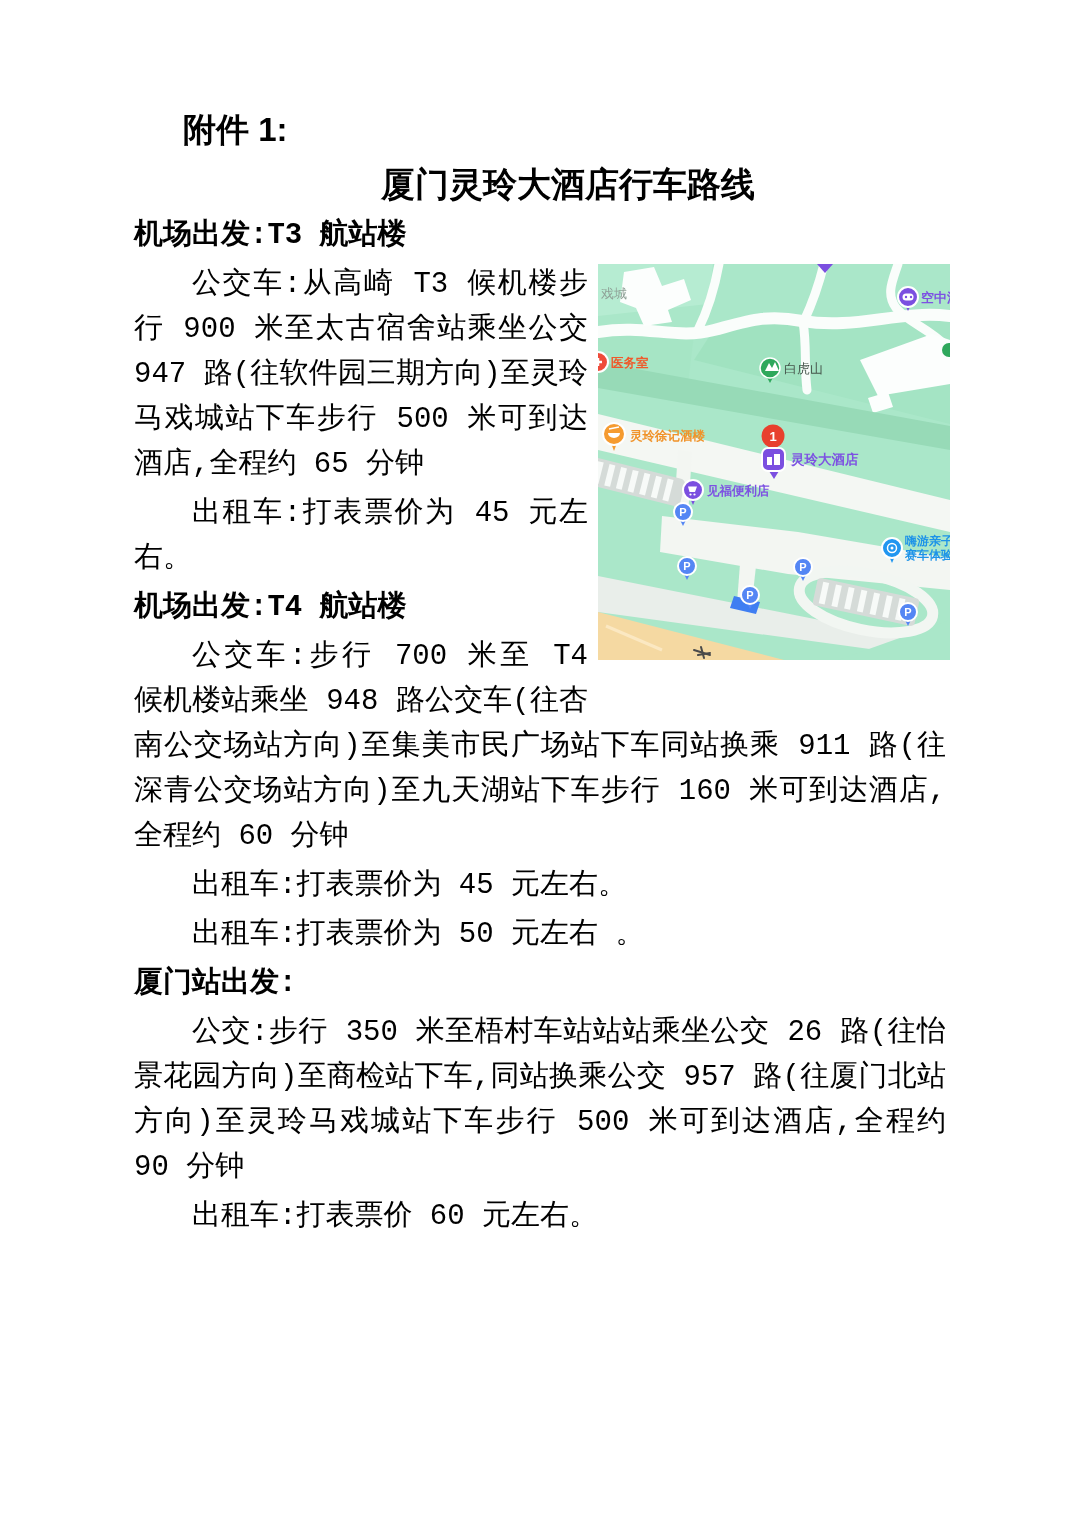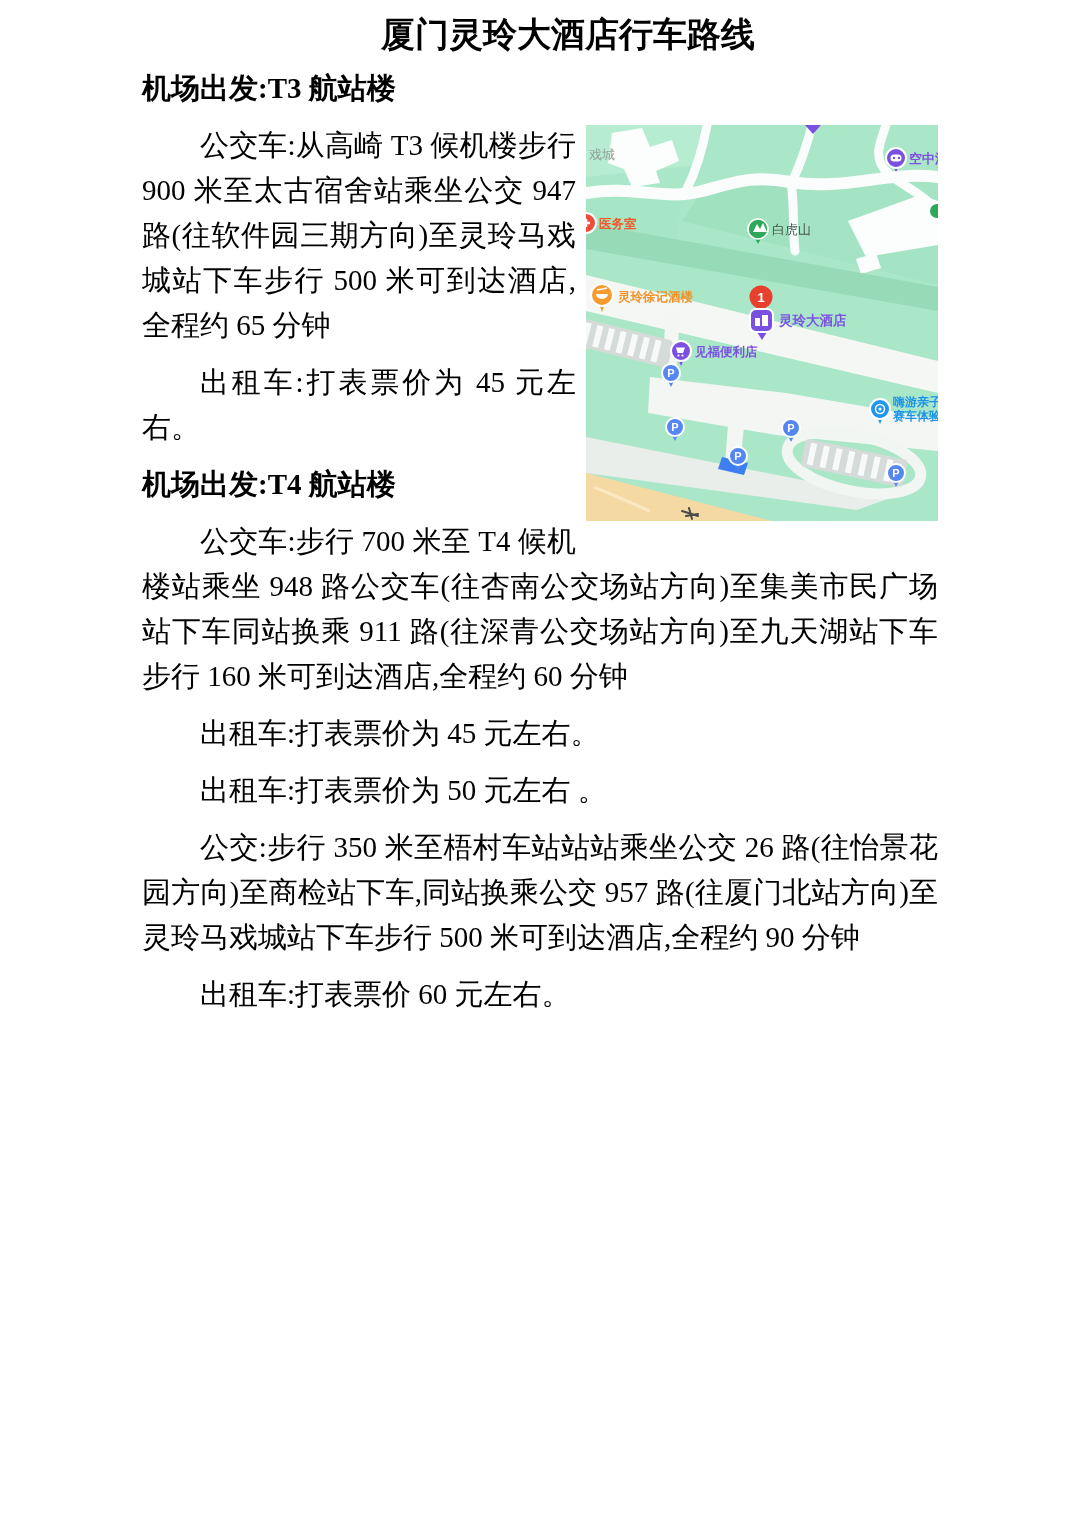--- a/index.html
+++ b/index.html
@@ -5,32 +5,33 @@
   html,body{margin:0;padding:0;background:#ffffff;}
   body{width:1080px;height:1527px;font-family:"Liberation Serif","DejaVu Serif",serif;color:#000;}
   .page{position:relative;width:1080px;height:1527px;overflow:hidden;background:#ffffff;}
   .attach{margin:110px 0 0 183px;font-family:"Liberation Sans","DejaVu Sans",sans-serif;
           font-weight:bold;font-size:33px;line-height:40px;}
   .doc-title{margin:14px 0 9px 0;padding-left:56px;text-align:center;
              font-family:"Liberation Sans","DejaVu Sans",sans-serif;
              font-weight:bold;font-size:34px;line-height:40px;}
   .content{margin:8px 130px 0 130px;font-size:29px;line-height:45px;text-align:justify;
            text-justify:inter-character;}
-  .content p{margin:12px;}
+  .content p{margin:4px;font-family:Liberation Mono, monospace;}
   .h{font-weight:bold;}
   .pi{text-indent:58px;}
-  .map-fig{float:right;width:352px;height:414px;margin:2px 12px 12px 10px;}
+  .map-fig{float:right;width:352px;height:414px;margin:2px 0 12px 10px;}
   .map-fig svg{display:block;width:352px;height:396px;}
   .map-label{font-family:"Liberation Sans","DejaVu Sans",sans-serif;}
 </style>
 </head>
 <body>
 
 <div class="page">
 
+  <div class="attach">附件 1:</div>
 
   <div class="doc-title">厦门灵玲大酒店行车路线</div>
 
   <div class="content">
 
     <p class="h">机场出发:T3 航站楼</p>
 
     <div class="map-fig">
       <svg viewBox="0 0 352 396" xmlns="http://www.w3.org/2000/svg">
 
@@ -198,17 +199,18 @@
 
     <p class="pi">公交车:从高崎 T3 候机楼步行 900 米至太古宿舍站乘坐公交 947 路(往软件园三期方向)至灵玲马戏城站下车步行 500 米可到达酒店,全程约 65 分钟</p>
     <p class="pi">出租车:打表票价为 45 元左右。</p>
 
     <p class="h">机场出发:T4 航站楼</p>
     <p class="pi">公交车:步行 700 米至 T4 候机楼站乘坐 948 路公交车(往杏南公交场站方向)至集美市民广场站下车同站换乘 911 路(往深青公交场站方向)至九天湖站下车步行 160 米可到达酒店,全程约 60 分钟</p>
     <p class="pi">出租车:打表票价为 45 元左右。</p>
 
     <p class="pi">出租车:打表票价为 50 元左右 。</p>
 
+    <p class="h">厦门站出发:</p>
     <p class="pi">公交:步行 350 米至梧村车站站站乘坐公交 26 路(往怡景花园方向)至商检站下车,同站换乘公交 957 路(往厦门北站方向)至灵玲马戏城站下车步行 500 米可到达酒店,全程约 90 分钟</p>
     <p class="pi">出租车:打表票价 60 元左右。</p>
 
   </div>
 </div>
 
 </body></html>

